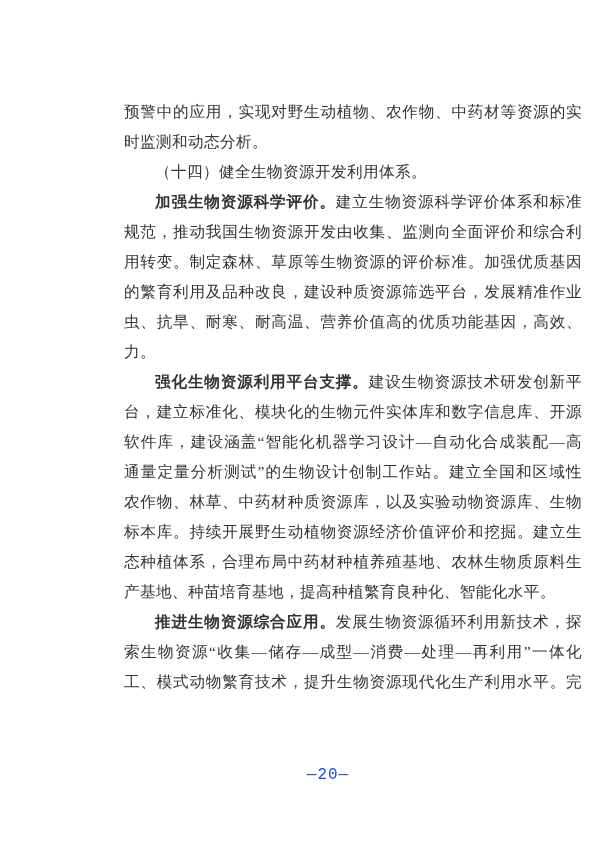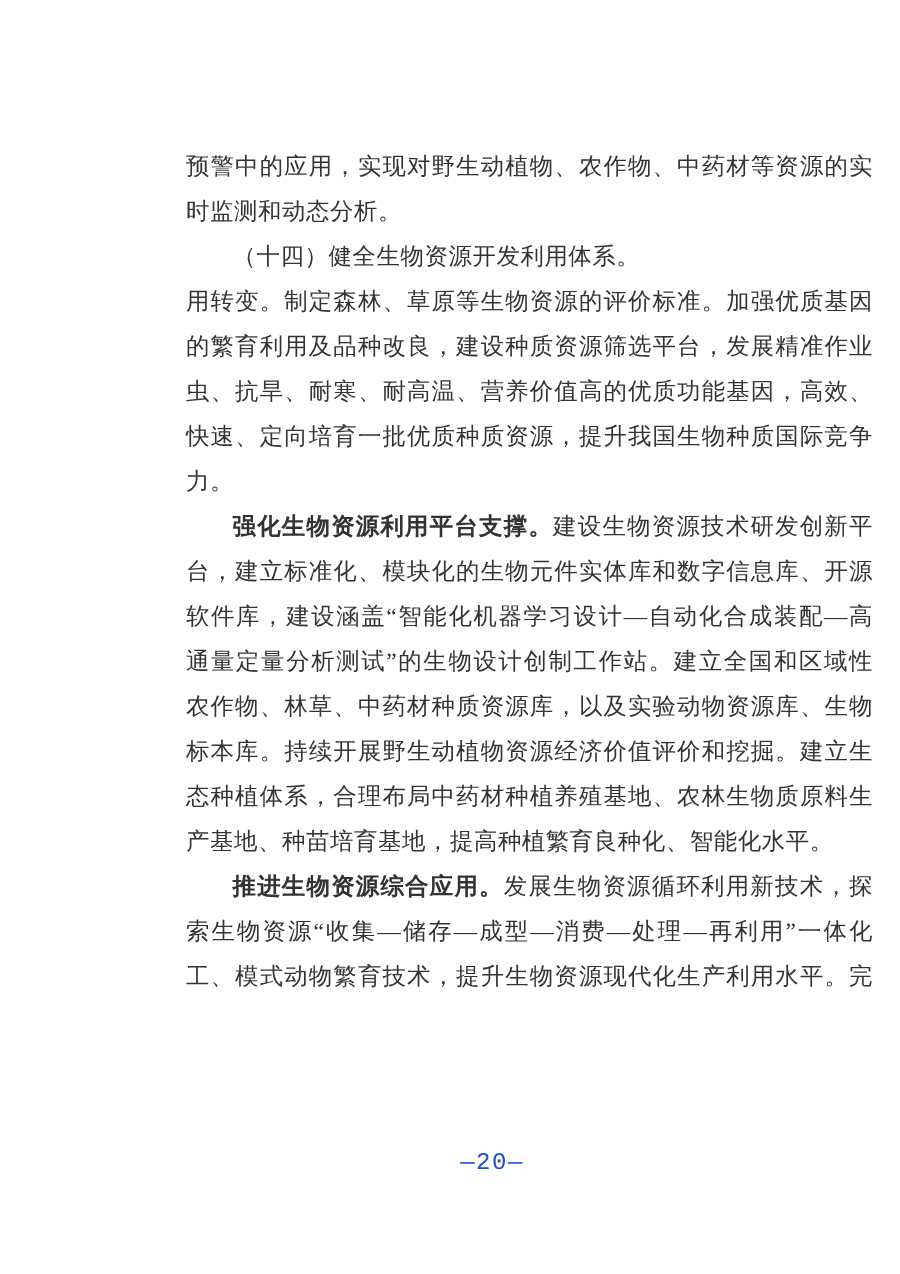--- a/index.html
+++ b/index.html
@@ -59,24 +59,25 @@
 </head>
 <body>
 
 <div class="page">
 
   <div class="doc-body" id="doc-body">
 
   <div class="line fill"><span>预警中的应用，实现对野生动植物、农作物、中药材等资源的实</span></div>
       <div class="line"><span>时监测和动态分析。</span></div>
       <div class="line indent"><span>（十四）健全生物资源开发利用体系。</span></div>
+      <div class="line fill indent"><span class="lead-bold">加强生物资源科学评价。</span><span>建立生物资源科学评价体系和标准</span></div>
+      <div class="line fill"><span>规范，推动我国生物资源开发由收集、监测向全面评价和综合利</span></div>
       <div class="line fill"><span>用转变。制定森林、草原等生物资源的评价标准。加强优质基因</span></div>
       <div class="line fill"><span>的繁育利用及品种改良，建设种质资源筛选平台，发展精准作业</span></div>
       <div class="line fill"><span>虫、抗旱、耐寒、耐高温、营养价值高的优质功能基因，高效、</span></div>
-      <div class="line fill"><span>快速、定向培育一批优质种质资源，提升我国生物种质国际竞争</span></div>
       <div class="line"><span>力。</span></div>
       <div class="line fill indent"><span class="lead-bold">强化生物资源利用平台支撑。</span><span>建设生物资源技术研发创新平</span></div>
       <div class="line fill"><span>台，建立标准化、模块化的生物元件实体库和数字信息库、开源</span></div>
       <div class="line fill"><span>软件库，建设涵盖“智能化机器学习设计—自动化合成装配—高</span></div>
       <div class="line fill"><span>通量定量分析测试”的生物设计创制工作站。建立全国和区域性</span></div>
       <div class="line fill"><span>农作物、林草、中药材种质资源库，以及实验动物资源库、生物</span></div>
       <div class="line fill"><span>标本库。持续开展野生动植物资源经济价值评价和挖掘。建立生</span></div>
       <div class="line fill"><span>态种植体系，合理布局中药材种植养殖基地、农林生物质原料生</span></div>
       <div class="line"><span>产基地、种苗培育基地，提高种植繁育良种化、智能化水平。</span></div>
       <div class="line fill indent"><span class="lead-bold">推进生物资源综合应用。</span><span>发展生物资源循环利用新技术，探</span></div>

